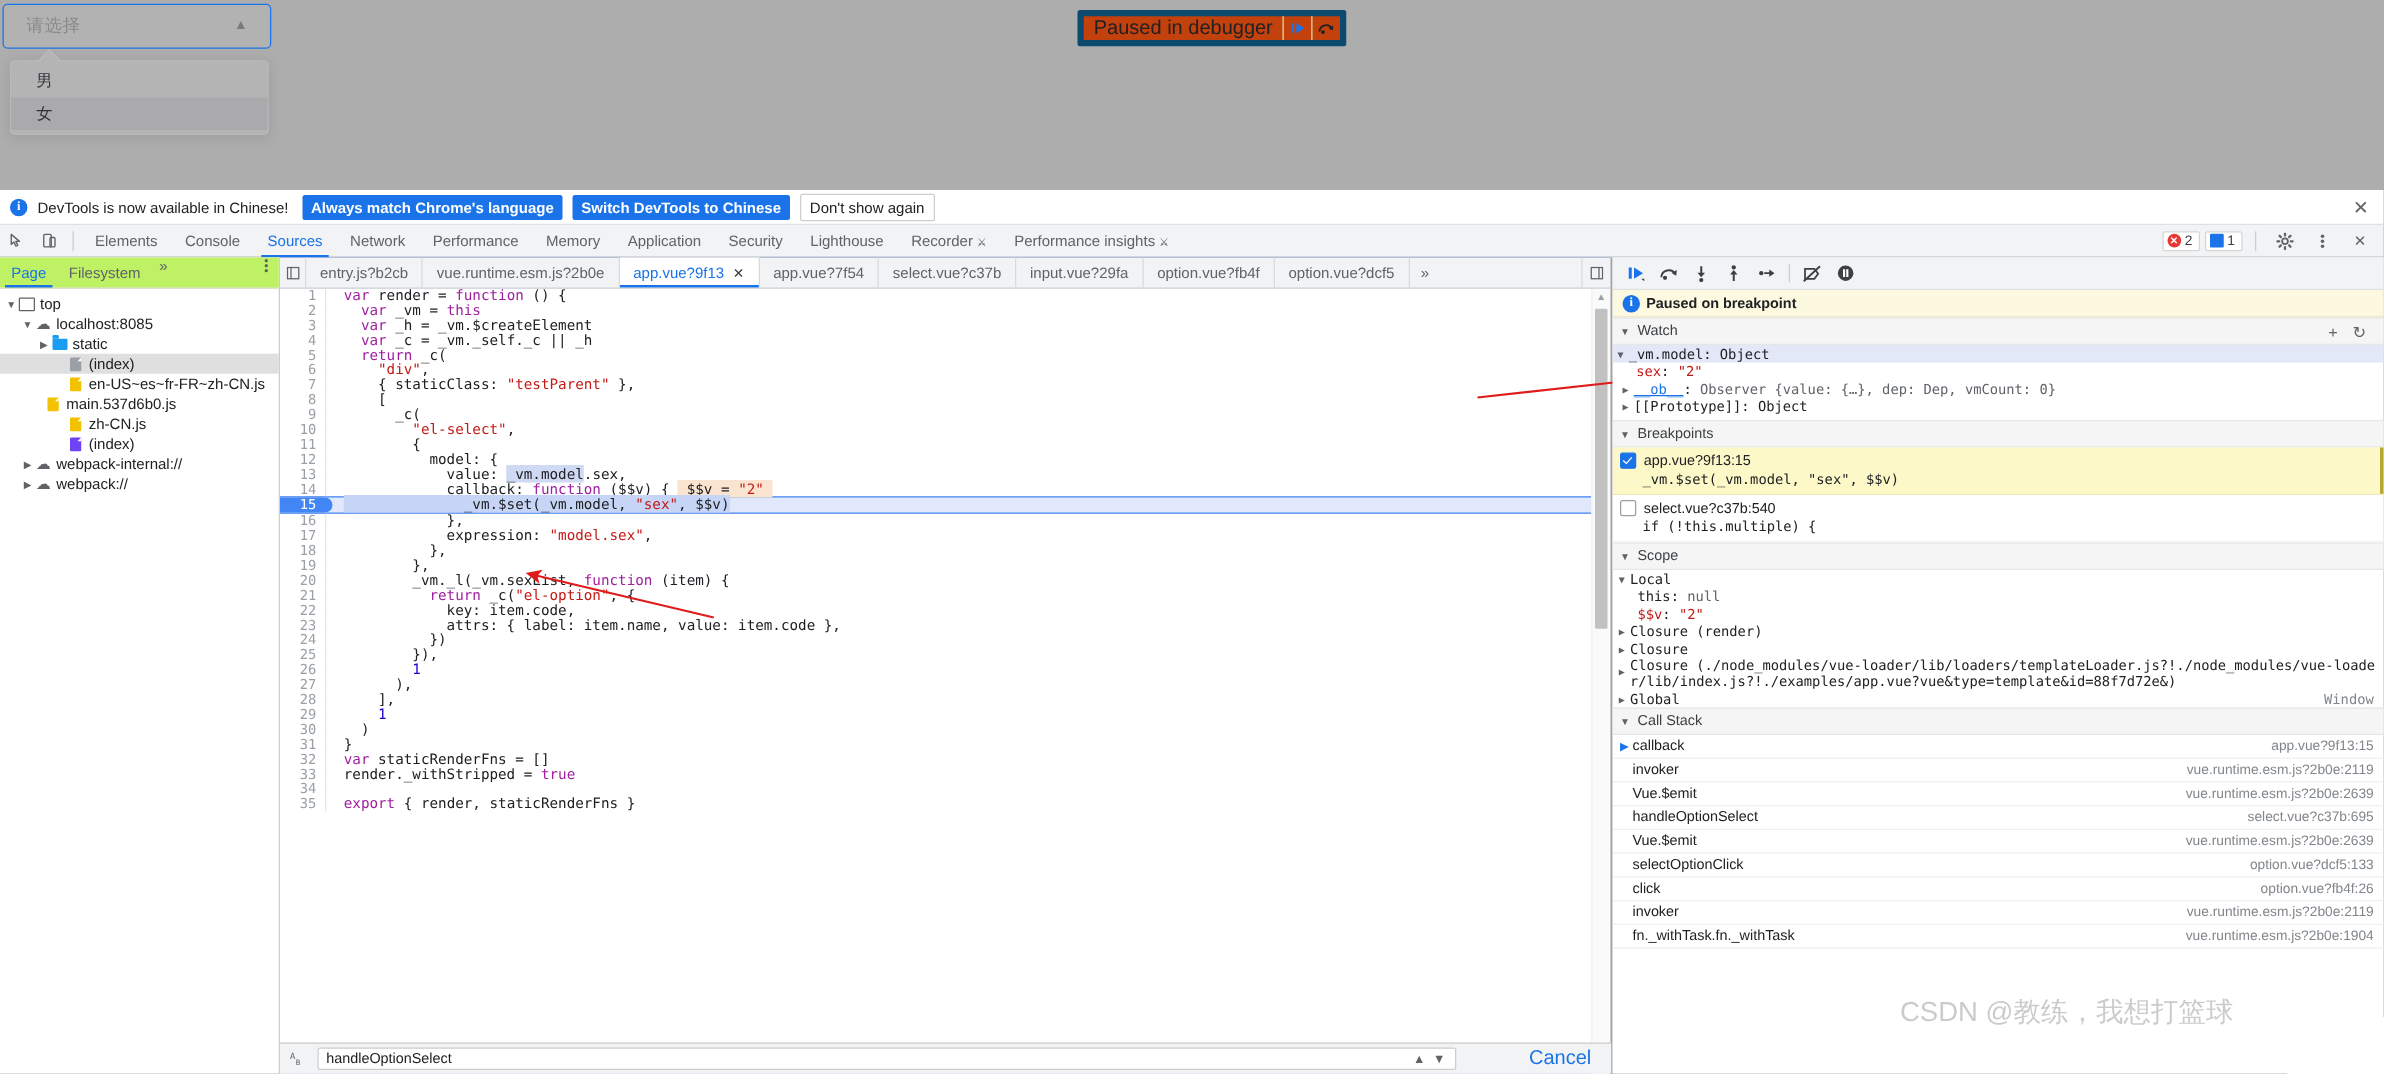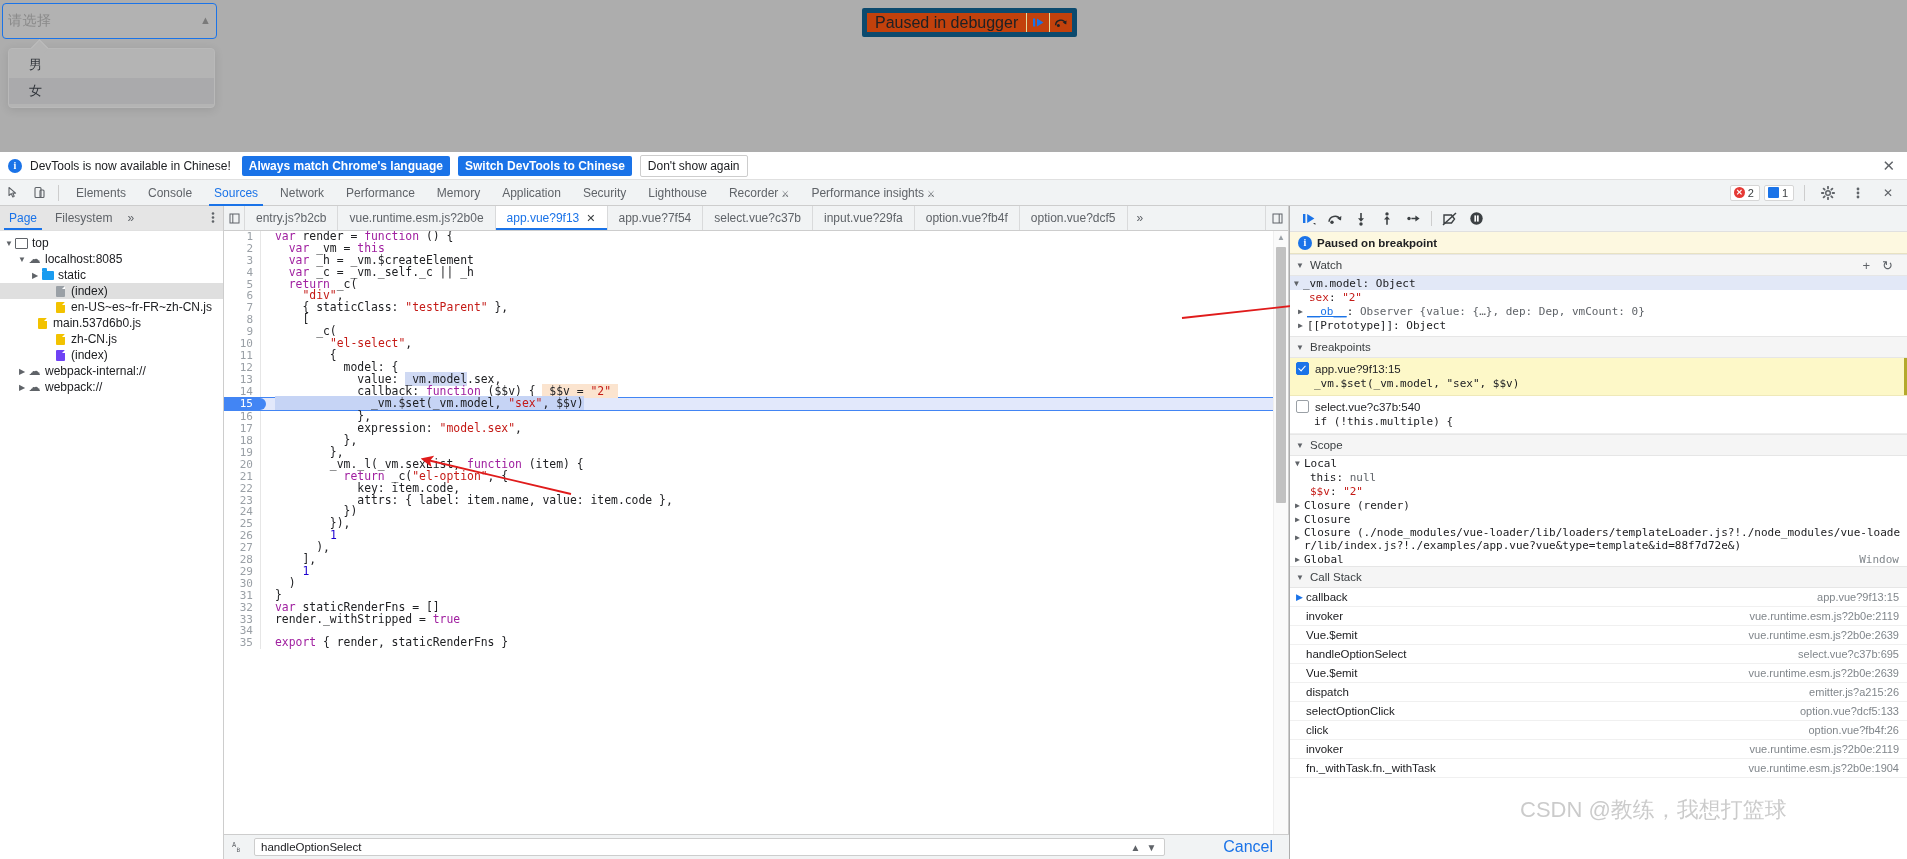--- a/index.html
+++ b/index.html
@@ -11,21 +11,21 @@
     -webkit-font-smoothing:antialiased;
   }
   .page{position:relative;width:1907px;height:859px;}
 
   
   .page-area{position:absolute;left:0;top:0;width:1907px;height:150px;background:#adadad;}
 
   .select-box{
     position:absolute;left:2px;top:3px;width:215px;height:36px;
     border:1px solid #1a73e8;border-radius:4px;background:#b2b2b2;
-    display:flex;align-items:center;padding:0 5px;box-sizing:border-box;text-align:center;
+    display:flex;align-items:center;padding:0 18px;box-sizing:border-box;text-align:center;
   }
   .select-placeholder{color:#8a8a8a;font-size:14px;letter-spacing:.5px;}
   .select-arrow{margin-left:auto;color:#7a7a7a;font-size:11px;transform:translateY(-1px);}
 
   .select-dropdown{
     position:absolute;left:8px;top:48px;width:207px;
     background:#b4b4b4;border:1px solid #b9b9b9;border-radius:4px;
     box-shadow:0 2px 10px rgba(0,0,0,.10);
     padding:3px 0;box-sizing:border-box;
   }
@@ -93,21 +93,21 @@
   .badge .dot-err{width:11px;height:11px;border-radius:50%;background:#e53935;color:#fff;font-size:8px;
     display:flex;align-items:center;justify-content:center;font-weight:bold;}
   .badge .dot-msg{width:11px;height:11px;background:#1a73e8;border-radius:1px;}
 
   
   .nav-panel{
     position:absolute;left:0;top:206px;width:224px;height:653px;
     background:#fff;border-right:1px solid #cdcdcd;box-sizing:border-box;
   }
   .nav-tabs{
-    height:24px;display:flex;align-items:center;border-bottom:1px solid #e0e0e0;background:#e5e5e5;
+    height:24px;display:flex;align-items:flex-start;border-bottom:1px solid #e0e0e0;background:#bef264;
   }
   .nav-tab{height:24px;line-height:24px;padding:0 9px;font-size:12px;color:#5f6368;cursor:pointer;position:relative;}
   .nav-tab.active{color:#1a73e8;}
   .nav-tab.active:after{content:"";position:absolute;left:4px;right:4px;bottom:0;height:2px;background:#1a73e8;}
   .nav-more{color:#5f6368;font-size:12px;padding:0 6px;cursor:pointer;}
   .nav-kebab{margin-left:auto;padding:0 8px;cursor:pointer;color:#5f6368;letter-spacing:0;line-height:10px;font-size:13px;}
   .tree{padding-top:4px;font-size:12px;color:#202124;}
   .tr-row{height:16px;display:flex;align-items:center;white-space:nowrap;cursor:pointer;}
   .tr-row.selected{background:#dfdfdf;}
   .tw{width:12px;flex:none;display:flex;align-items:center;justify-content:center;color:#5f6368;font-size:8px;}
@@ -667,25 +667,20 @@
           <span>handleOptionSelect</span>
           <span class="loc">select.vue?c37b:695</span>
         </div>
       <div class="cs-row">
           <span class="cs-pad"></span>
           <span>Vue.$emit</span>
           <span class="loc">vue.runtime.esm.js?2b0e:2639</span>
         </div>
       <div class="cs-row">
           <span class="cs-pad"></span>
-          <span>dispatch</span>
-          <span class="loc">emitter.js?a215:26</span>
-        </div>
-      <div class="cs-row">
-          <span class="cs-pad"></span>
           <span>selectOptionClick</span>
           <span class="loc">option.vue?dcf5:133</span>
         </div>
       <div class="cs-row">
           <span class="cs-pad"></span>
           <span>click</span>
           <span class="loc">option.vue?fb4f:26</span>
         </div>
       <div class="cs-row">
           <span class="cs-pad"></span>

